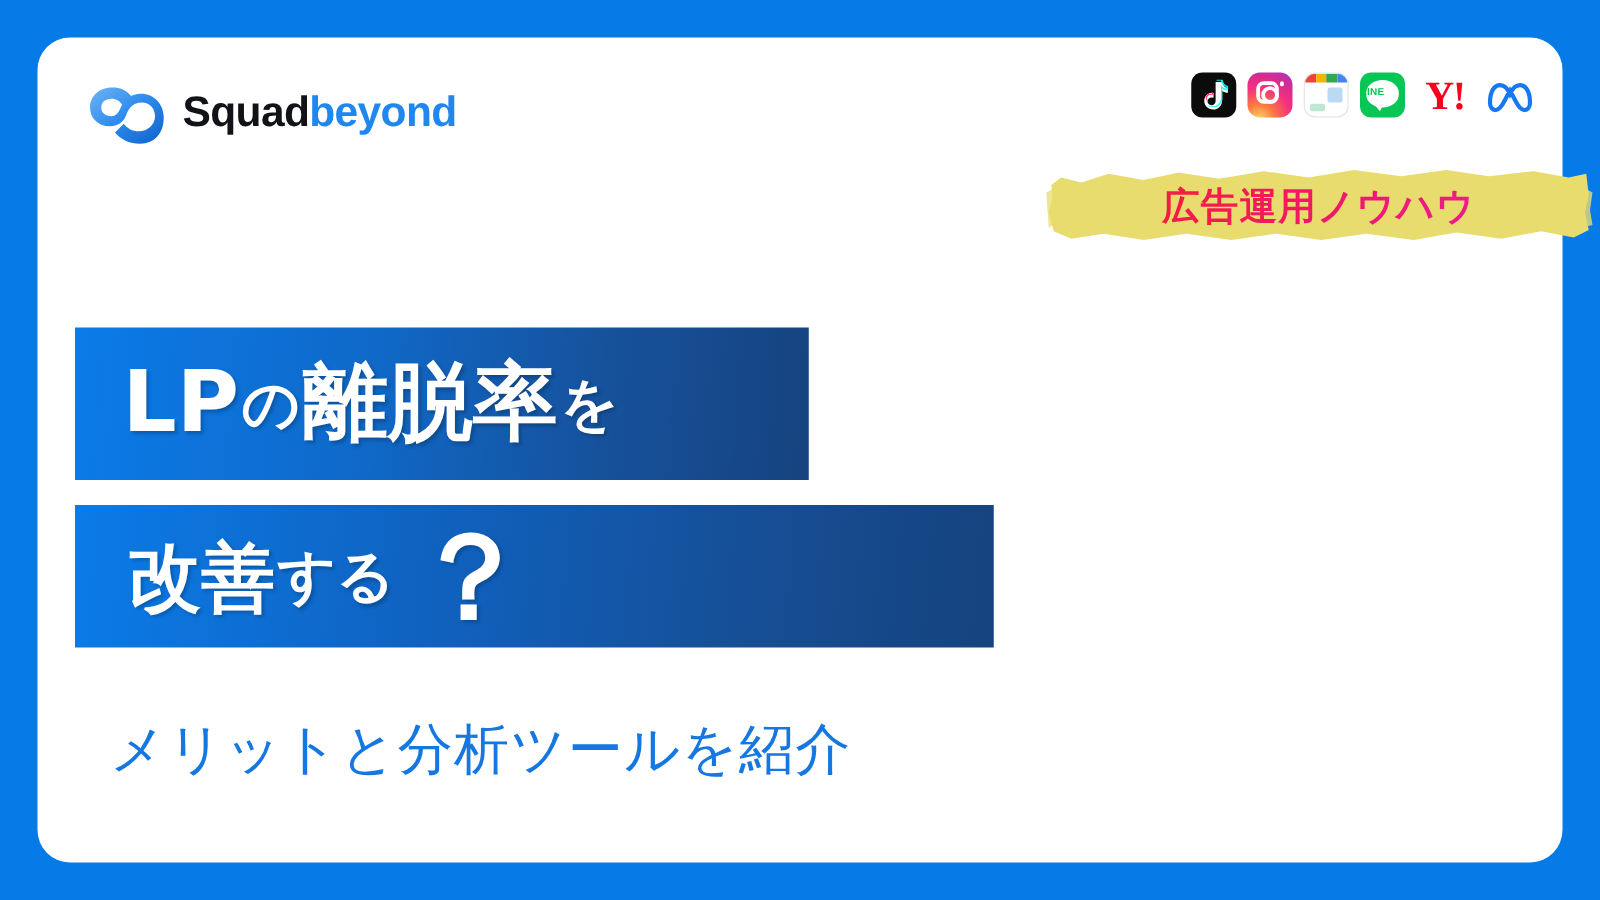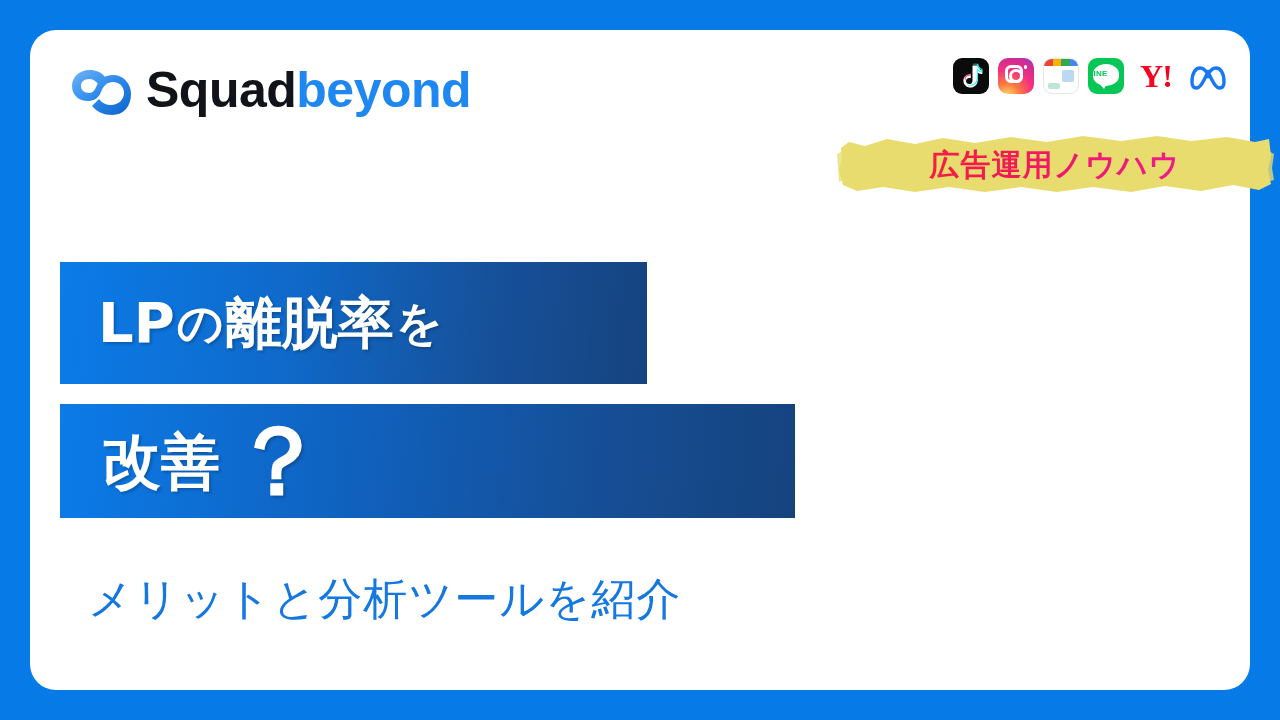--- a/index.html
+++ b/index.html
@@ -40,21 +40,21 @@
     display: flex;
     align-items: center;
     gap: 14px;
   }
   #logo-mark {
     width: 62px;
     height: 56px;
     display: block;
   }
   #logo-word {
-    font-size: 50px;
+    font-size: 34px;
     font-weight: 700;
     letter-spacing: -0.5px;
     line-height: 1;
     white-space: nowrap;
   }
   .logo-squad { color: #111318; }
   .logo-beyond { color: #1E87F0; }
 
   
   #social-row {
@@ -253,21 +253,21 @@
   #hl-2 {
     left: 30px;
     top: 374px;
     width: 735px;
     height: 114px;
     background: linear-gradient(95deg, #0B7BE8 0%, #1060BC 42%, #164E95 74%, #15437E 100%);
     padding-left: 42px;
     box-sizing: border-box;
   }
   .big {
-    font-size: 56px;
+    font-size: 68px;
     font-weight: 700;
     line-height: 1;
     text-shadow: 2px 2px 3px rgba(0,0,0,0.22);
   }
   .big2 {
     font-size: 59px;
     font-weight: 700;
     line-height: 1;
     text-shadow: 2px 2px 3px rgba(0,0,0,0.22);
   }
@@ -401,19 +401,20 @@
 
     <div class="hl-block" id="hl-1">
       <span class="big">LP</span>
       <span class="small">の</span>
       <span class="big">離脱率</span>
       <span class="small">を</span>
     </div>
 
     <div class="hl-block" id="hl-2">
       <span class="big2">改善</span>
+      <span class="small">する</span>
       <span class="qmark">？</span>
     </div>
 
     <div id="subtitle">メリットと分析ツールを紹介</div>
 
   </div>
 </div>
 
 </body></html>

